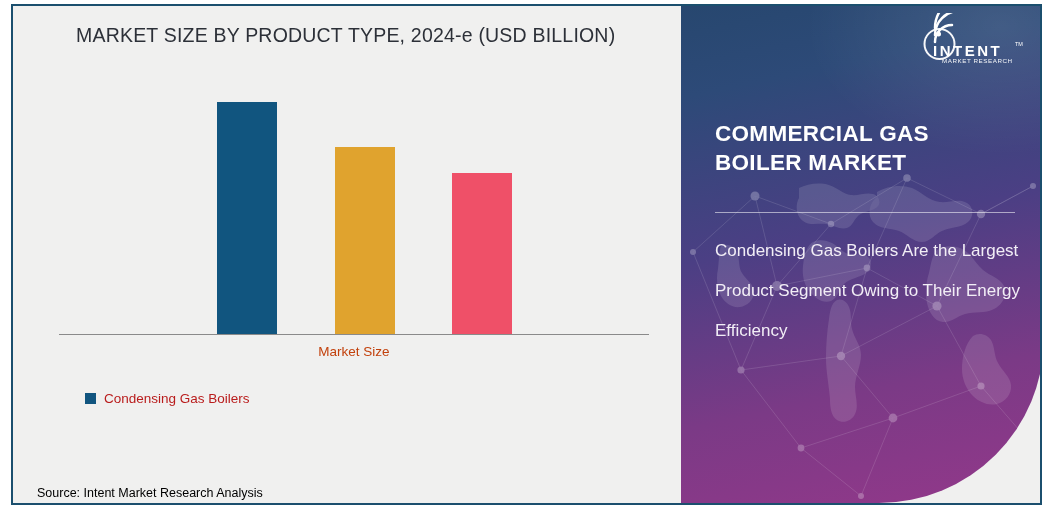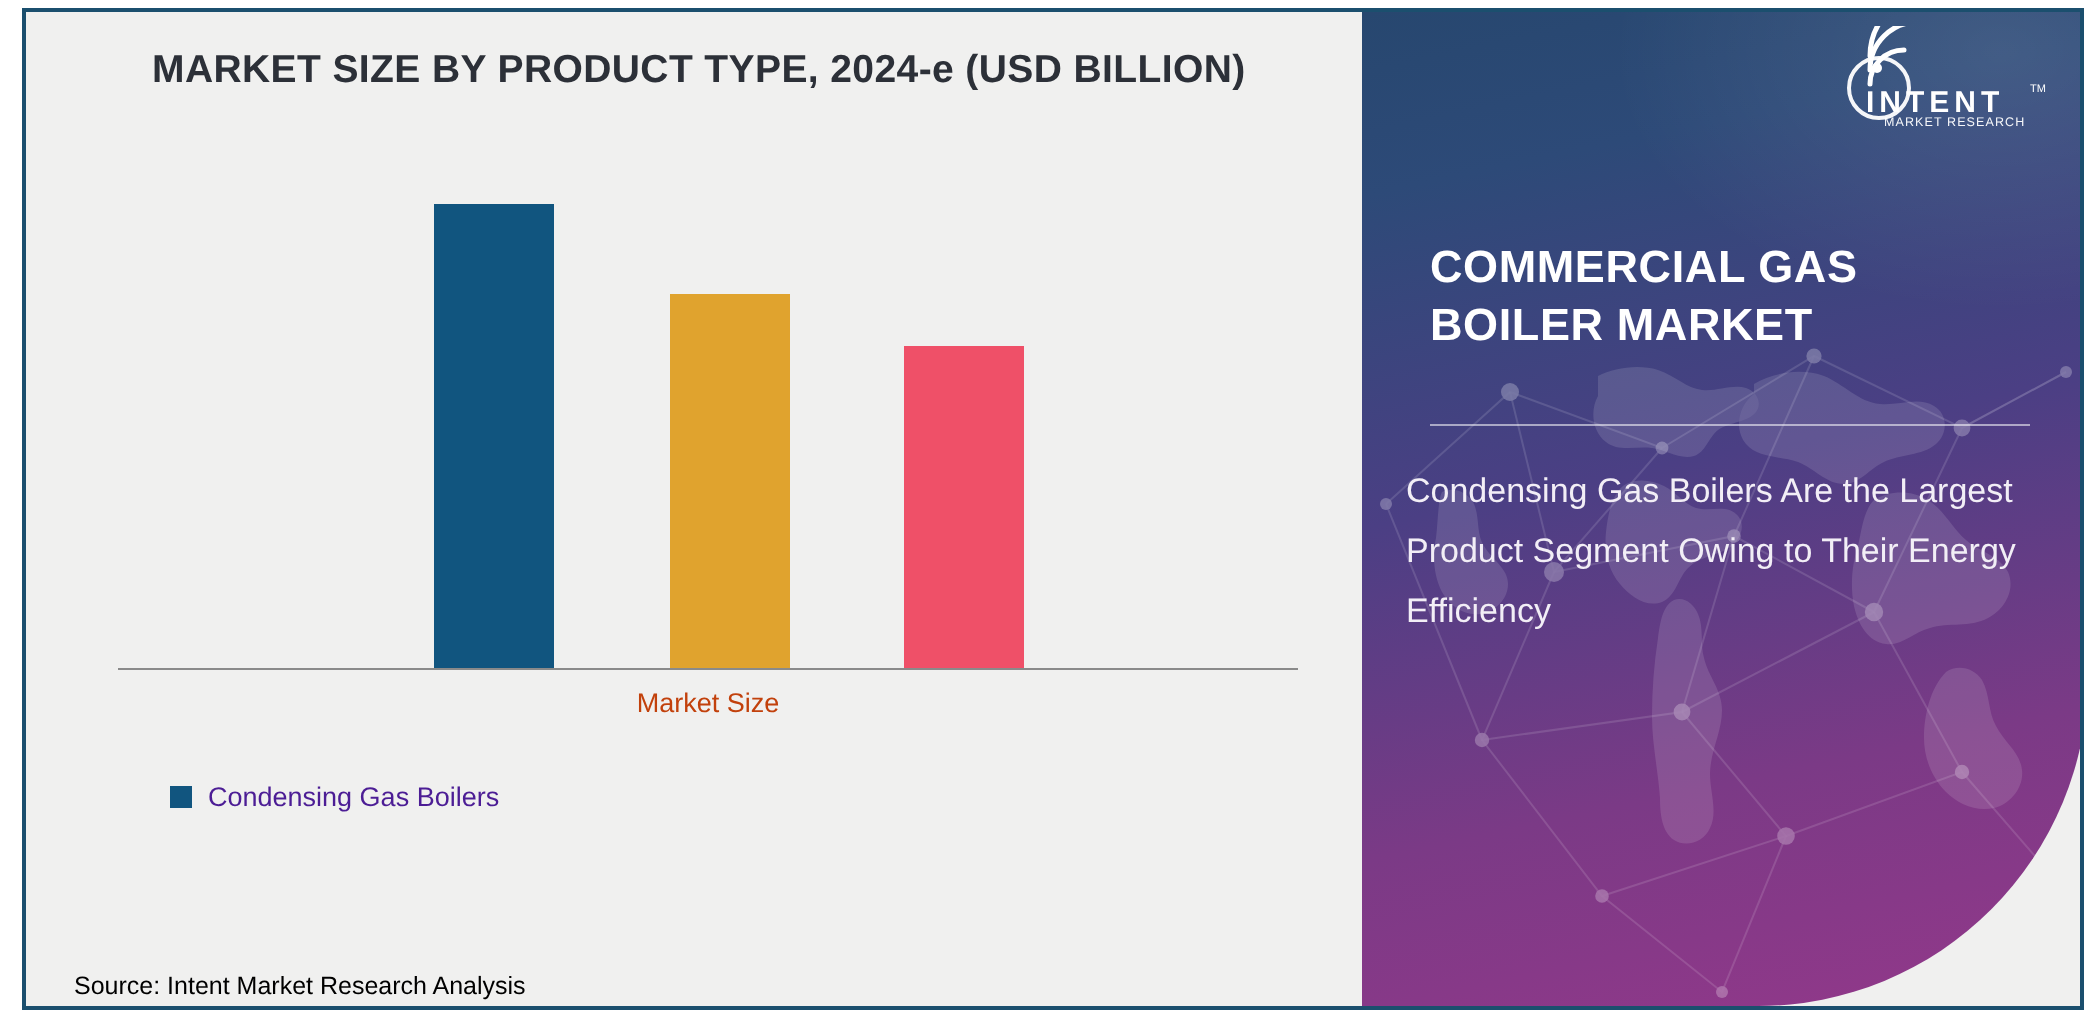--- a/index.html
+++ b/index.html
@@ -8,21 +8,21 @@
   .stage{position:relative;width:1043px;height:513px;overflow:hidden;background:#ffffff;}
 
   
   .card{position:absolute;left:11px;top:4px;width:1031px;height:501px;
         border:2px solid #1b4f6e;box-sizing:border-box;background:#f0f0ef;overflow:hidden;}
 
   
   .left-panel{position:absolute;left:0;top:0;width:668px;height:497px;background:#f0f0ef;}
 
   .chart-title{position:absolute;left:63px;top:18px;width:580px;
-    font-size:19.5px;font-weight:bold;letter-spacing:.2px;color:#2c3038;white-space:nowrap;}
+    font-size:19.5px;font-weight:normal;letter-spacing:.2px;color:#2c3038;white-space:nowrap;}
 
   .plot{position:absolute;left:46px;top:96px;width:590px;height:232px;}
   .axis-line{position:absolute;left:46px;top:328px;width:590px;height:1px;background:#8a8a8a;}
 
   .bar{position:absolute;bottom:0;}
   .bar.b1{left:158px;width:60px;height:223px;background:#11557f;}
   .bar.b2{left:276px;width:60px;height:180px;background:#e0a32e;}
   .bar.b3{left:393px;width:60px;height:155px;background:#ef5068;}
 
   .x-label{position:absolute;left:46px;top:338px;width:590px;text-align:center;
@@ -30,41 +30,41 @@
 
   
   .legend{position:absolute;left:72px;top:375px;width:580px;}
   .legend-row{display:flex;height:34px;align-items:center;}
   .legend-item{display:flex;align-items:center;}
   .legend-item.first{width:320px;}
   .swatch{width:11px;height:11px;margin-right:8px;display:inline-block;flex:none;}
   .sw-blue{background:#11557f;}
   .sw-yellow{background:#e0a32e;}
   .sw-pink{background:#ef5068;}
-  .legend-label{font-size:13.5px;color:#4c1d95;white-space:nowrap;}
+  .legend-label{font-size:13.5px;color:#b91c1c;white-space:nowrap;}
 
   .source{position:absolute;left:24px;top:480px;font-size:12.5px;color:#000000;}
 
   
   .right-panel{position:absolute;left:668px;top:0;width:363px;height:497px;
     background:linear-gradient(168deg,#27476f 0%,#2d4a78 16%,#4b3f84 45%,#7b3a86 74%,#93388a 100%);
     border-bottom-right-radius:165px;overflow:hidden;}
   .rp-sheen{position:absolute;inset:0;
     background:radial-gradient(ellipse 300px 200px at 88% 4%, rgba(255,255,255,.10), rgba(255,255,255,0) 65%);}
   .rp-map{position:absolute;left:0;top:170px;width:363px;height:327px;opacity:.22;}
   .rp-net{position:absolute;left:0;top:150px;width:363px;height:347px;opacity:.30;}
 
   .logo{position:absolute;right:18px;top:7px;width:104px;height:52px;}
   .logo svg{display:block;}
 
   .rp-title{position:absolute;left:34px;top:113px;width:300px;color:#ffffff;
     font-size:22.5px;font-weight:bold;line-height:29px;letter-spacing:.3px;}
   .rp-divider{position:absolute;left:34px;top:206px;width:300px;height:1px;background:rgba(255,255,255,.55);}
-  .rp-sub{position:absolute;left:22px;top:225px;width:312px;color:#f2eef6;
-    font-size:17px;line-height:30px;font-weight:400;}
+  .rp-sub{position:absolute;left:34px;top:225px;width:312px;color:#f2eef6;
+    font-size:17px;line-height:40px;font-weight:400;}
 </style>
 </head>
 <body>
 
 <div class="stage">
   <div class="card">
 
     <div class="left-panel">
 
       <div class="chart-title">MARKET SIZE BY PRODUCT TYPE, 2024-e (USD BILLION)</div>

